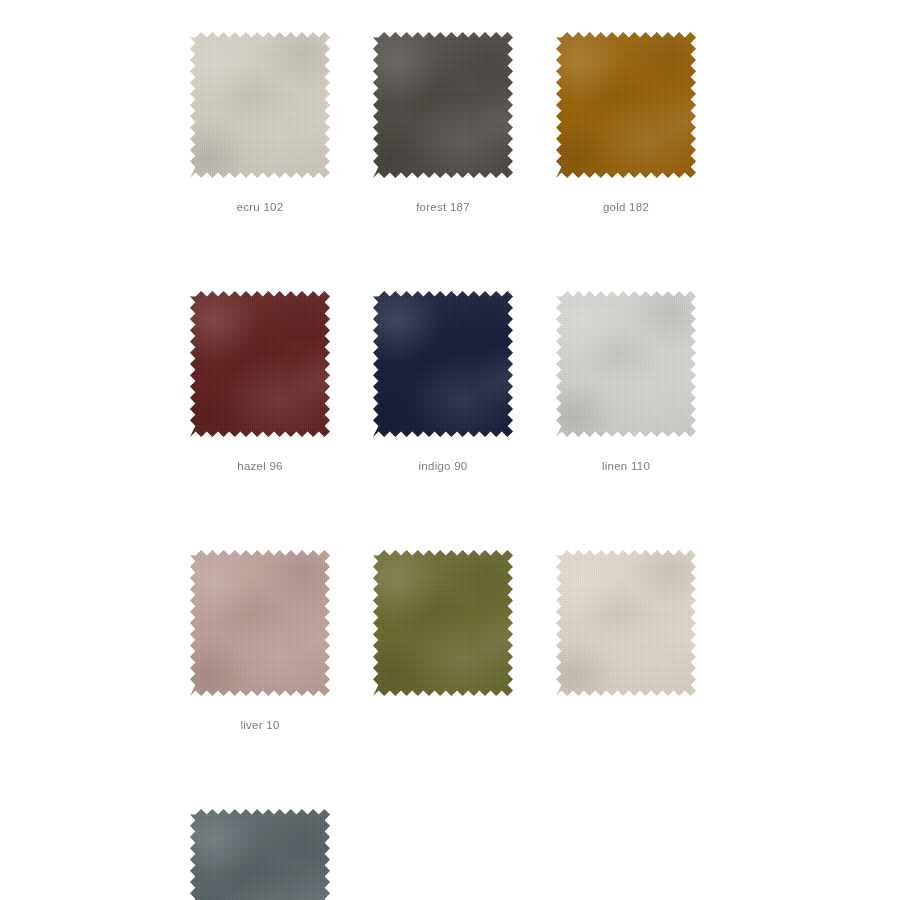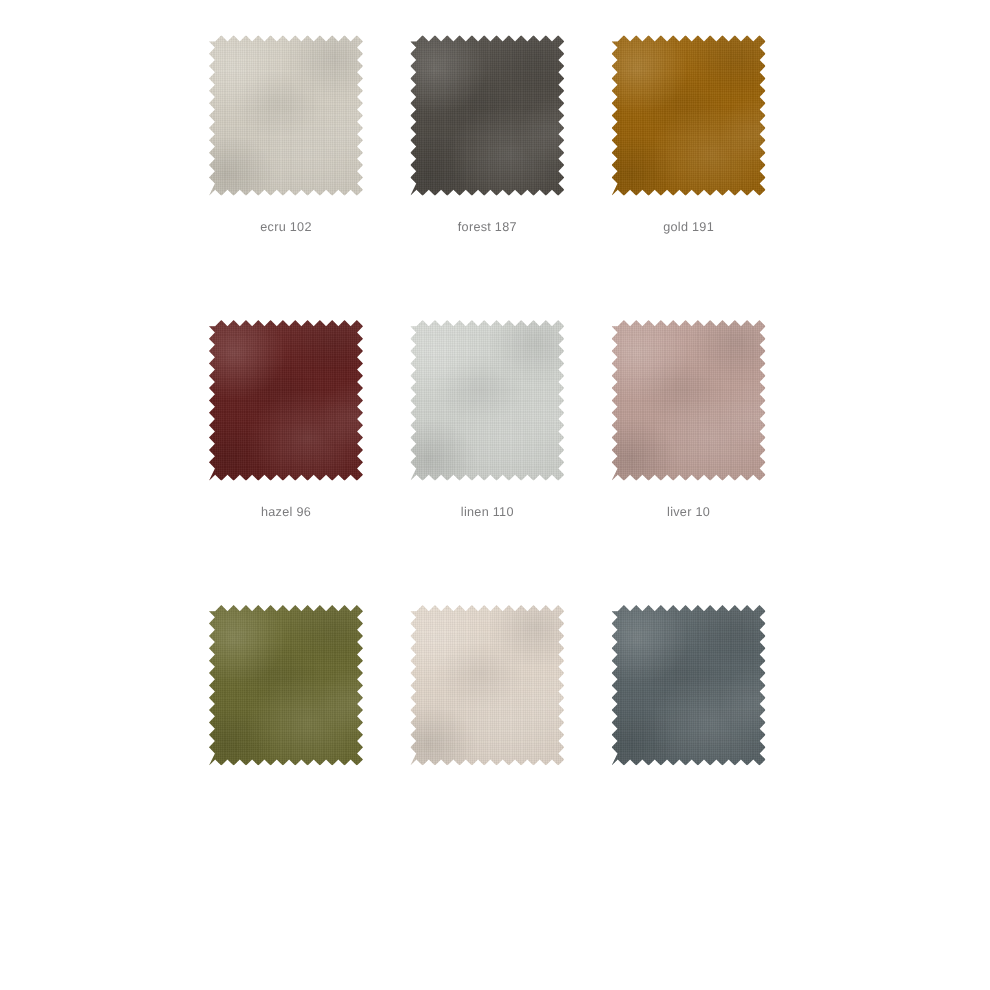--- a/index.html
+++ b/index.html
@@ -153,31 +153,37 @@
       <div class="swatch-chip-wrap">
         <div class="swatch-chip" style="background-color: rgb(78, 74, 68);"></div>
       </div>
       <div class="swatch-label" style="color: rgb(124, 124, 126);">forest 187</div>
     </div>
 
     <div class="swatch-cell">
       <div class="swatch-chip-wrap">
         <div class="swatch-chip" style="background-color: rgb(154, 99, 8);"></div>
       </div>
-      <div class="swatch-label" style="color: rgb(124, 124, 126);">gold 191</div>
+      <div class="swatch-label" style="color: rgb(124, 124, 126);">gold 182</div>
     </div>
 
     <div class="swatch-cell">
       <div class="swatch-chip-wrap">
         <div class="swatch-chip" style="background-color: rgb(99, 32, 31);"></div>
       </div>
       <div class="swatch-label" style="color: rgb(124, 124, 126); text-align: right;">hazel 96</div>
     </div>
 
 
+    <div class="swatch-cell">
+      <div class="swatch-chip-wrap">
+        <div class="swatch-chip" style="background-color: rgb(22, 28, 58);"></div>
+      </div>
+      <div class="swatch-label" style="color: rgb(124, 124, 126);">indigo 90</div>
+    </div>
 
 
     <div class="swatch-cell">
       <div class="swatch-chip-wrap">
         <div class="swatch-chip" style="background-color: rgb(211, 214, 209);"></div>
       </div>
       <div class="swatch-label" style="color: rgb(124, 124, 126);">linen 110</div>
     </div>
 
     <div class="swatch-cell">

